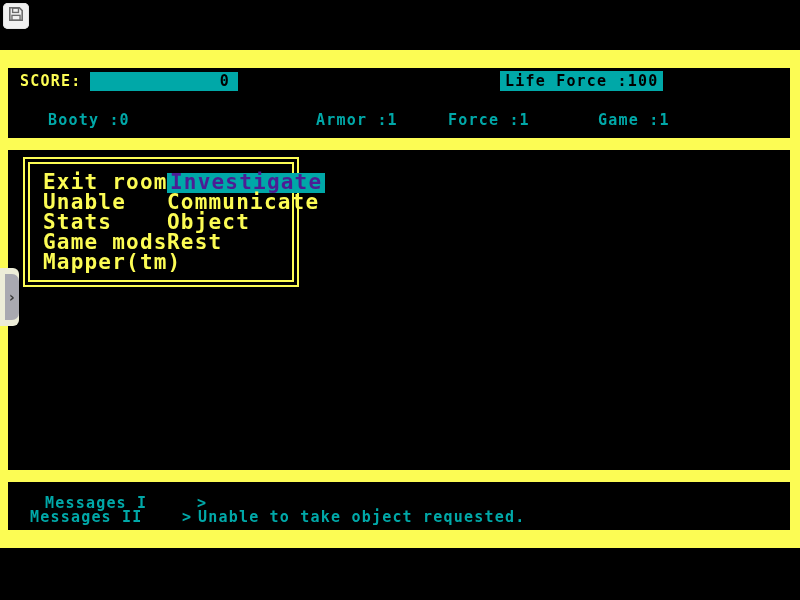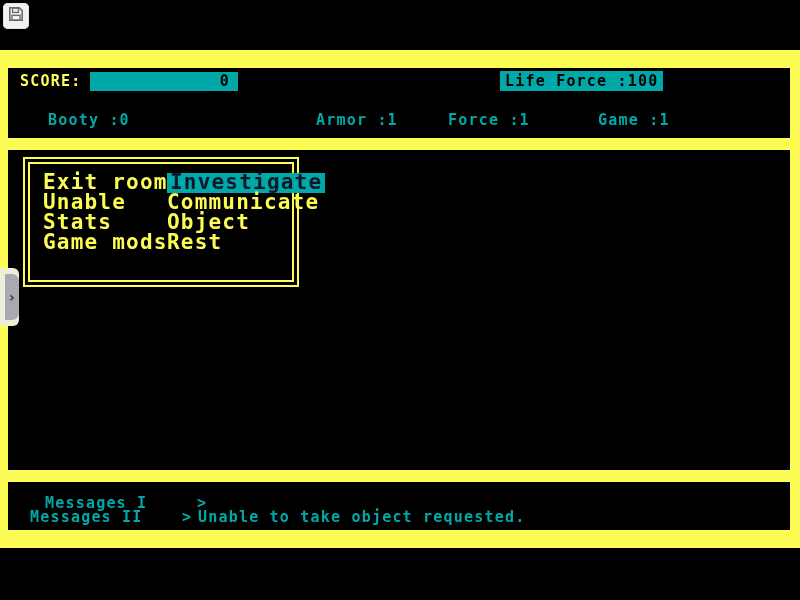--- a/index.html
+++ b/index.html
@@ -49,21 +49,21 @@
   .menu-box-inner{
     position:absolute;left:3px;top:3px;right:3px;bottom:3px;
     border:2px solid #fcfc54;display:flex;padding:9px 0 0 13px;box-sizing:border-box;
   }
   .menu-col{display:flex;flex-direction:column;}
   .menu-col.left{width:124px;}
   .menu-item{
     color:#fcfc54;font-weight:bold;font-size:21px;letter-spacing:1.2px;
     height:20px;line-height:18px;white-space:pre;align-self:flex-start;
   }
-  .menu-item.selected{background:#00a8a8;color:#0f172a;padding:0 3px;}
+  .menu-item.selected{background:#00a8a8;color:#4c1d95;padding:0 3px;}
   
   .side-tab{
     position:absolute;left:0;top:268px;width:19px;height:58px;
     background:#ededd8;border-radius:0 6px 6px 0;
   }
   .side-tab-grip{
     position:absolute;left:5px;top:6px;right:0;bottom:6px;
     background:#a9a9b1;border-radius:0 7px 7px 0;
     display:flex;align-items:center;justify-content:center;
     color:#3a3a3a;font-size:14px;font-weight:bold;font-family:"DejaVu Sans",sans-serif;
@@ -102,20 +102,21 @@
   </div>
 
   <div class="panel main">
     <div class="menu-box">
       <div class="menu-box-inner">
         <div class="menu-col left">
           <span class="menu-item">Exit room</span>
           <span class="menu-item">Unable</span>
           <span class="menu-item">Stats</span>
           <span class="menu-item">Game mods</span>
+          <span class="menu-item">Mapper(tm)</span>
         </div>
         <div class="menu-col">
           <span class="menu-item selected">Investigate</span>
           <span class="menu-item">Communicate</span>
           <span class="menu-item">Object</span>
           <span class="menu-item">Rest</span>
         </div>
       </div>
     </div>
   </div>

